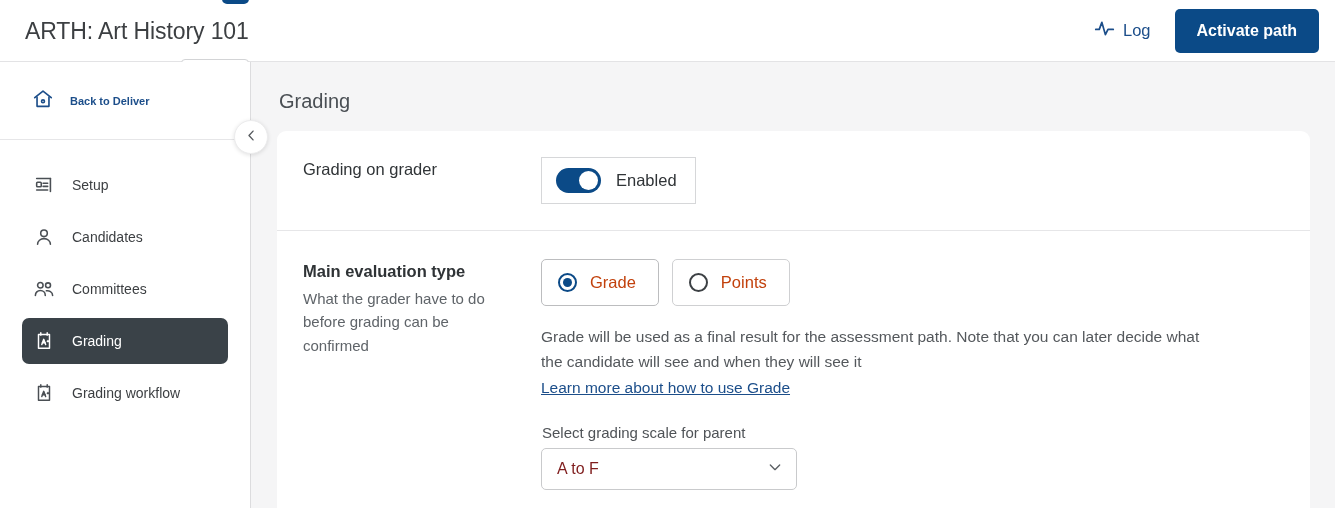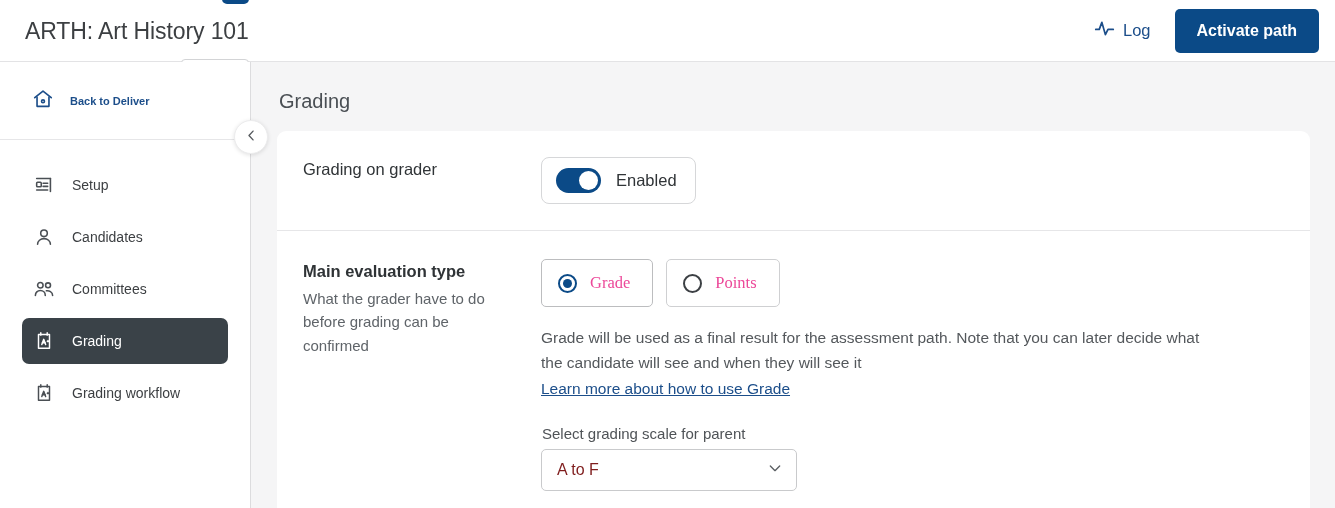--- a/index.html
+++ b/index.html
@@ -95,21 +95,21 @@
   .divider { height: 1px; background: #e6e6e8; margin: 0; }
   .row-label-col { width: 238px; flex: none; padding-top: 3px; }
   .row-label { font-size: 16.5px; color: #2f3336; font-weight: bold; }
   .row-label.normal { font-weight: 400; color: #303437; }
   .row-sub { font-size: 15px; color: #5f6469; line-height: 1.55; margin-top: 6px; max-width: 200px; }
   .row-ctrl-col { flex: 1; }
 
   
   .toggle-box {
     display: inline-flex; align-items: center; gap: 15px;
-    border: 1px solid #d6d7d9; border-radius: 8px;
+    border: 1px solid #d6d7d9; border-radius: 0;
     padding: 10px 18px 10px 14px; background: #fff;
     cursor: pointer;
   }
   .switch {
     width: 45px; height: 25px; border-radius: 13px; background: #0b4a87;
     position: relative; flex: none;
   }
   .switch .knob {
     position: absolute; top: 3px; right: 3px;
     width: 19px; height: 19px; border-radius: 50%; background: #fff;
@@ -126,21 +126,21 @@
   .radio-box.selected { border-color: #bcbdbf; }
   .radio-dot {
     width: 19px; height: 19px; border-radius: 50%;
     border: 2px solid #3c4044; flex: none; position: relative; background:#fff;
   }
   .radio-dot.on { border-color: #0b4a87; border-width: 2px; }
   .radio-dot.on::after {
     content: ""; position: absolute; left: 3px; top: 3px;
     width: 9px; height: 9px; border-radius: 50%; background: #0b4a87;
   }
-  .radio-label { font-size: 16.5px; color: #ec4899; font-family: Liberation Serif, serif; }
+  .radio-label { font-size: 16.5px; color: #c2410c; }
 
   .help-text {
     font-size: 15.5px; color: #54585c; line-height: 1.62;
     max-width: 672px; margin-top: 18px;
   }
   .help-link {
     display: inline-block; margin-top: 5px;
     font-size: 15.5px; color: #1c4e8a; text-decoration: underline; cursor: pointer;
   }
   .field-label { font-size: 15px; color: #4f5357; margin: 27px 0 7px 1px; }

